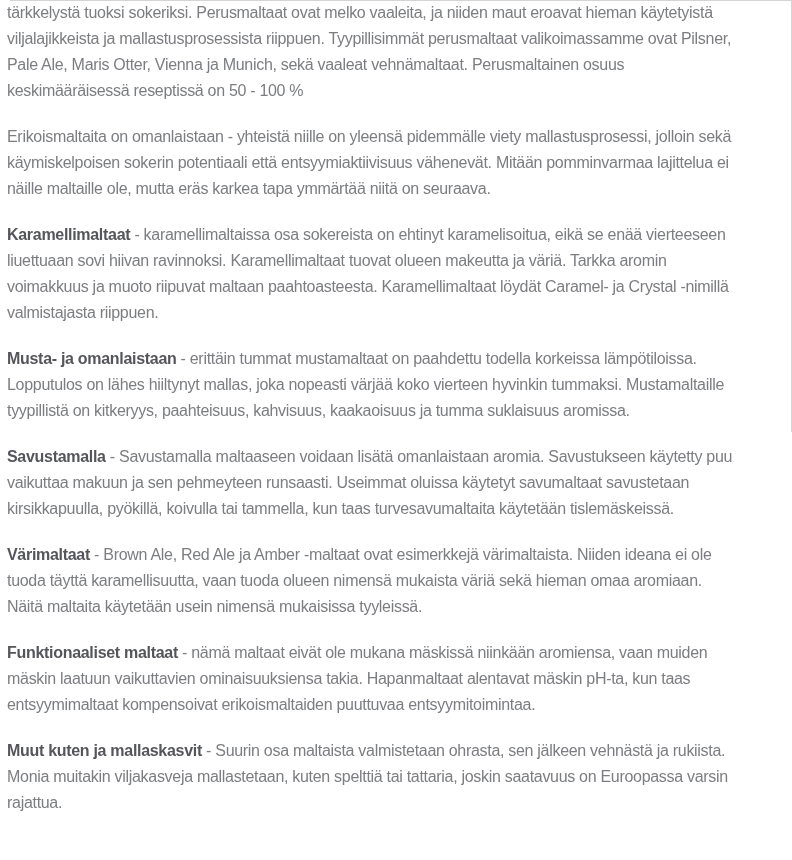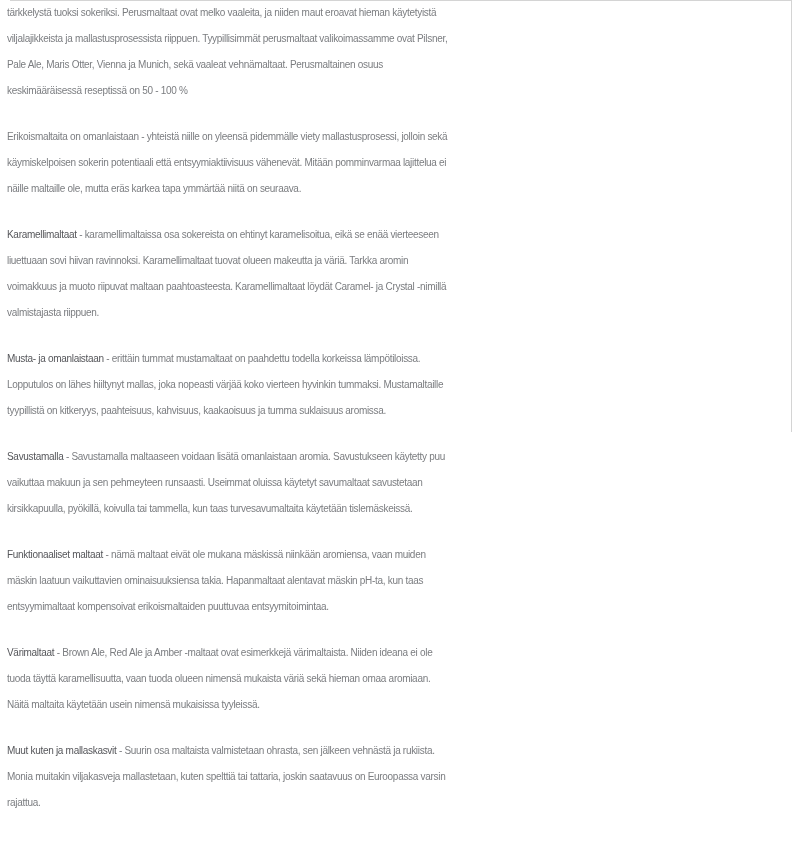--- a/index.html
+++ b/index.html
@@ -21,31 +21,31 @@
     overflow: hidden;
     position: relative;
     font-family: "Liberation Sans", "DejaVu Sans", sans-serif;
   }
   .article {
     padding: 0 6px 0 7px;
     width: 792px;
   }
   p.body-text {
     margin: 0 0 20px 0;
-    font-size: 10px;
+    font-size: 16px;
     line-height: 26px;
     letter-spacing: -0.3px;
     color: var(--body-text);
     white-space: pre-line;
   }
   p.body-text .desc {
     white-space: pre-line;
   }
   p.body-text .term {
-    font-weight: 400;
+    font-weight: 700;
     color: var(--term-text);
     white-space: normal;
   }
   h2.heading {
     margin: 14px 0 14px 0;
     font-size: 33px;
     line-height: 42px;
     font-weight: 300;
     letter-spacing: -0.2px;
     color: var(--heading-text);
@@ -91,25 +91,25 @@
 valmistajasta riippuen.</span></p>
 
   <p class="body-text"><strong class="term">Musta- ja omanlaistaan</strong><span class="desc"> - erittäin tummat mustamaltaat on paahdettu todella korkeissa lämpötiloissa.
 Lopputulos on lähes hiiltynyt mallas, joka nopeasti värjää koko vierteen hyvinkin tummaksi. Mustamaltaille
 tyypillistä on kitkeryys, paahteisuus, kahvisuus, kaakaoisuus ja tumma suklaisuus aromissa.</span></p>
 
   <p class="body-text"><strong class="term">Savustamalla</strong><span class="desc"> - Savustamalla maltaaseen voidaan lisätä omanlaistaan aromia. Savustukseen käytetty puu
 vaikuttaa makuun ja sen pehmeyteen runsaasti. Useimmat oluissa käytetyt savumaltaat savustetaan
 kirsikkapuulla, pyökillä, koivulla tai tammella, kun taas turvesavumaltaita käytetään tislemäskeissä.</span></p>
 
+  <p class="body-text"><strong class="term">Värimaltaat</strong><span class="desc"> - Brown Ale, Red Ale ja Amber -maltaat ovat esimerkkejä värimaltaista. Niiden ideana ei ole
+tuoda täyttä karamellisuutta, vaan tuoda olueen nimensä mukaista väriä sekä hieman omaa aromiaan.
+Näitä maltaita käytetään usein nimensä mukaisissa tyyleissä.</span></p>
+
   <p class="body-text"><strong class="term">Funktionaaliset maltaat</strong><span class="desc"> - nämä maltaat eivät ole mukana mäskissä niinkään aromiensa, vaan muiden
 mäskin laatuun vaikuttavien ominaisuuksiensa takia. Hapanmaltaat alentavat mäskin pH-ta, kun taas
 entsyymimaltaat kompensoivat erikoismaltaiden puuttuvaa entsyymitoimintaa.</span></p>
-
-  <p class="body-text"><strong class="term">Värimaltaat</strong><span class="desc"> - Brown Ale, Red Ale ja Amber -maltaat ovat esimerkkejä värimaltaista. Niiden ideana ei ole
-tuoda täyttä karamellisuutta, vaan tuoda olueen nimensä mukaista väriä sekä hieman omaa aromiaan.
-Näitä maltaita käytetään usein nimensä mukaisissa tyyleissä.</span></p>
 
   <p class="body-text"><strong class="term">Muut kuten ja mallaskasvit</strong><span class="desc"> - Suurin osa maltaista valmistetaan ohrasta, sen jälkeen vehnästä ja rukiista.
 Monia muitakin viljakasveja mallastetaan, kuten spelttiä tai tattaria, joskin saatavuus on Euroopassa varsin
 rajattua.</span></p>
 
 </div>
 
 </body></html>

